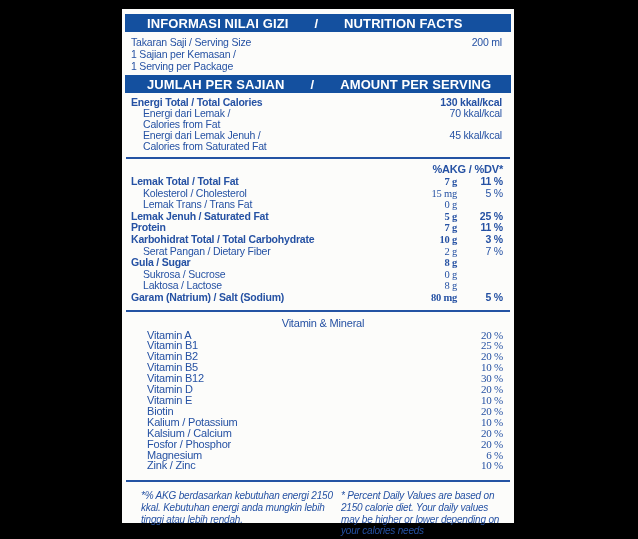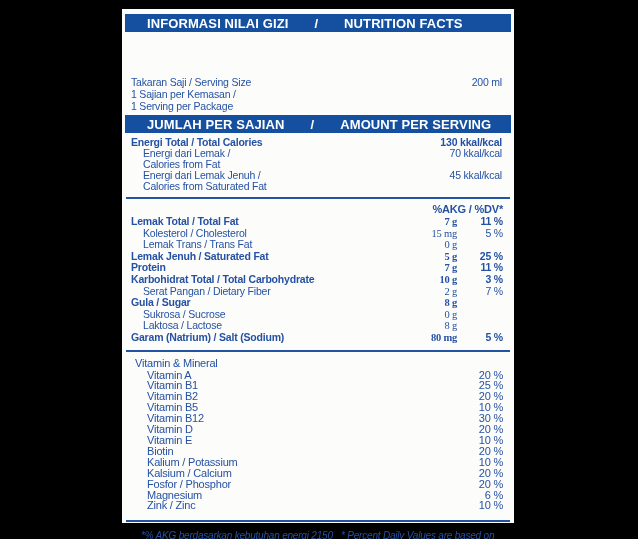--- a/index.html
+++ b/index.html
@@ -13,43 +13,43 @@
     background:#fcfcfa; padding:5px 3px 0 3px; color:#2551a3;
     letter-spacing:-0.2px;
   }
   .bar {
     height:18px; background:#14509f; color:#ffffff; font-weight:bold;
     font-size:13px; display:flex; align-items:center; padding-left:22px;
     letter-spacing:0.1px;
   }
   .bar .slash { margin:0 26px; font-weight:bold; }
   .serving { padding:4px 9px 3px 6px; font-size:10.5px; line-height:12px; }
-  .s-row { display:flex;margin-top:40px; }
+  .s-row { display:flex; }
   .s-row .grow { flex:1; }
   .energy { padding:4px 9px 5px 6px; font-size:10.5px; line-height:11px; }
   .e-row { display:flex; }
   .e-left { flex:1; }
   .e-left.ind { padding-left:12px; }
   .bold { font-weight:bold; }
   .divider { height:2px; background:#2453a3; margin:0 1px; }
   .dv-header {
     text-align:right; font-weight:bold; font-size:11px;
     padding:4px 8px 1px 0;
   }
   .nutrients { padding-bottom:6px; }
   .n-row { display:flex; padding:0 8px 0 6px; font-size:10.5px; line-height:11.6px; }
   .n-label { flex:1; }
   .n-label.ind { padding-left:12px; }
   .n-amount { width:58px; text-align:right;font-family:Liberation Serif, serif; }
   .n-dv { width:46px; text-align:right; }
-  .vit-header { padding:5px 0 1px 10px; font-size:11px; line-height:12px; }
+  .vit-header { padding:5px 0 1px 10px; font-size:11px; line-height:12px;text-align:center; }
   .vitamins { padding-bottom:5px; }
   .v-row { display:flex; padding:0 8px 0 22px; font-size:11px; line-height:10.9px; }
   .v-label { flex:1; }
-  .v-dv { text-align:right; }
+  .v-dv { text-align:right;font-family:Liberation Serif, serif; }
   .divider.d3 { margin-top:4px; }
   .footer {
     display:flex; gap:4px; padding:8px 8px 0 16px;
     font-style:italic; font-size:10px; line-height:11.6px;
   }
   .foot-left { width:196px; }
   .foot-right { flex:1; }
 </style>
 </head>
 <body>

